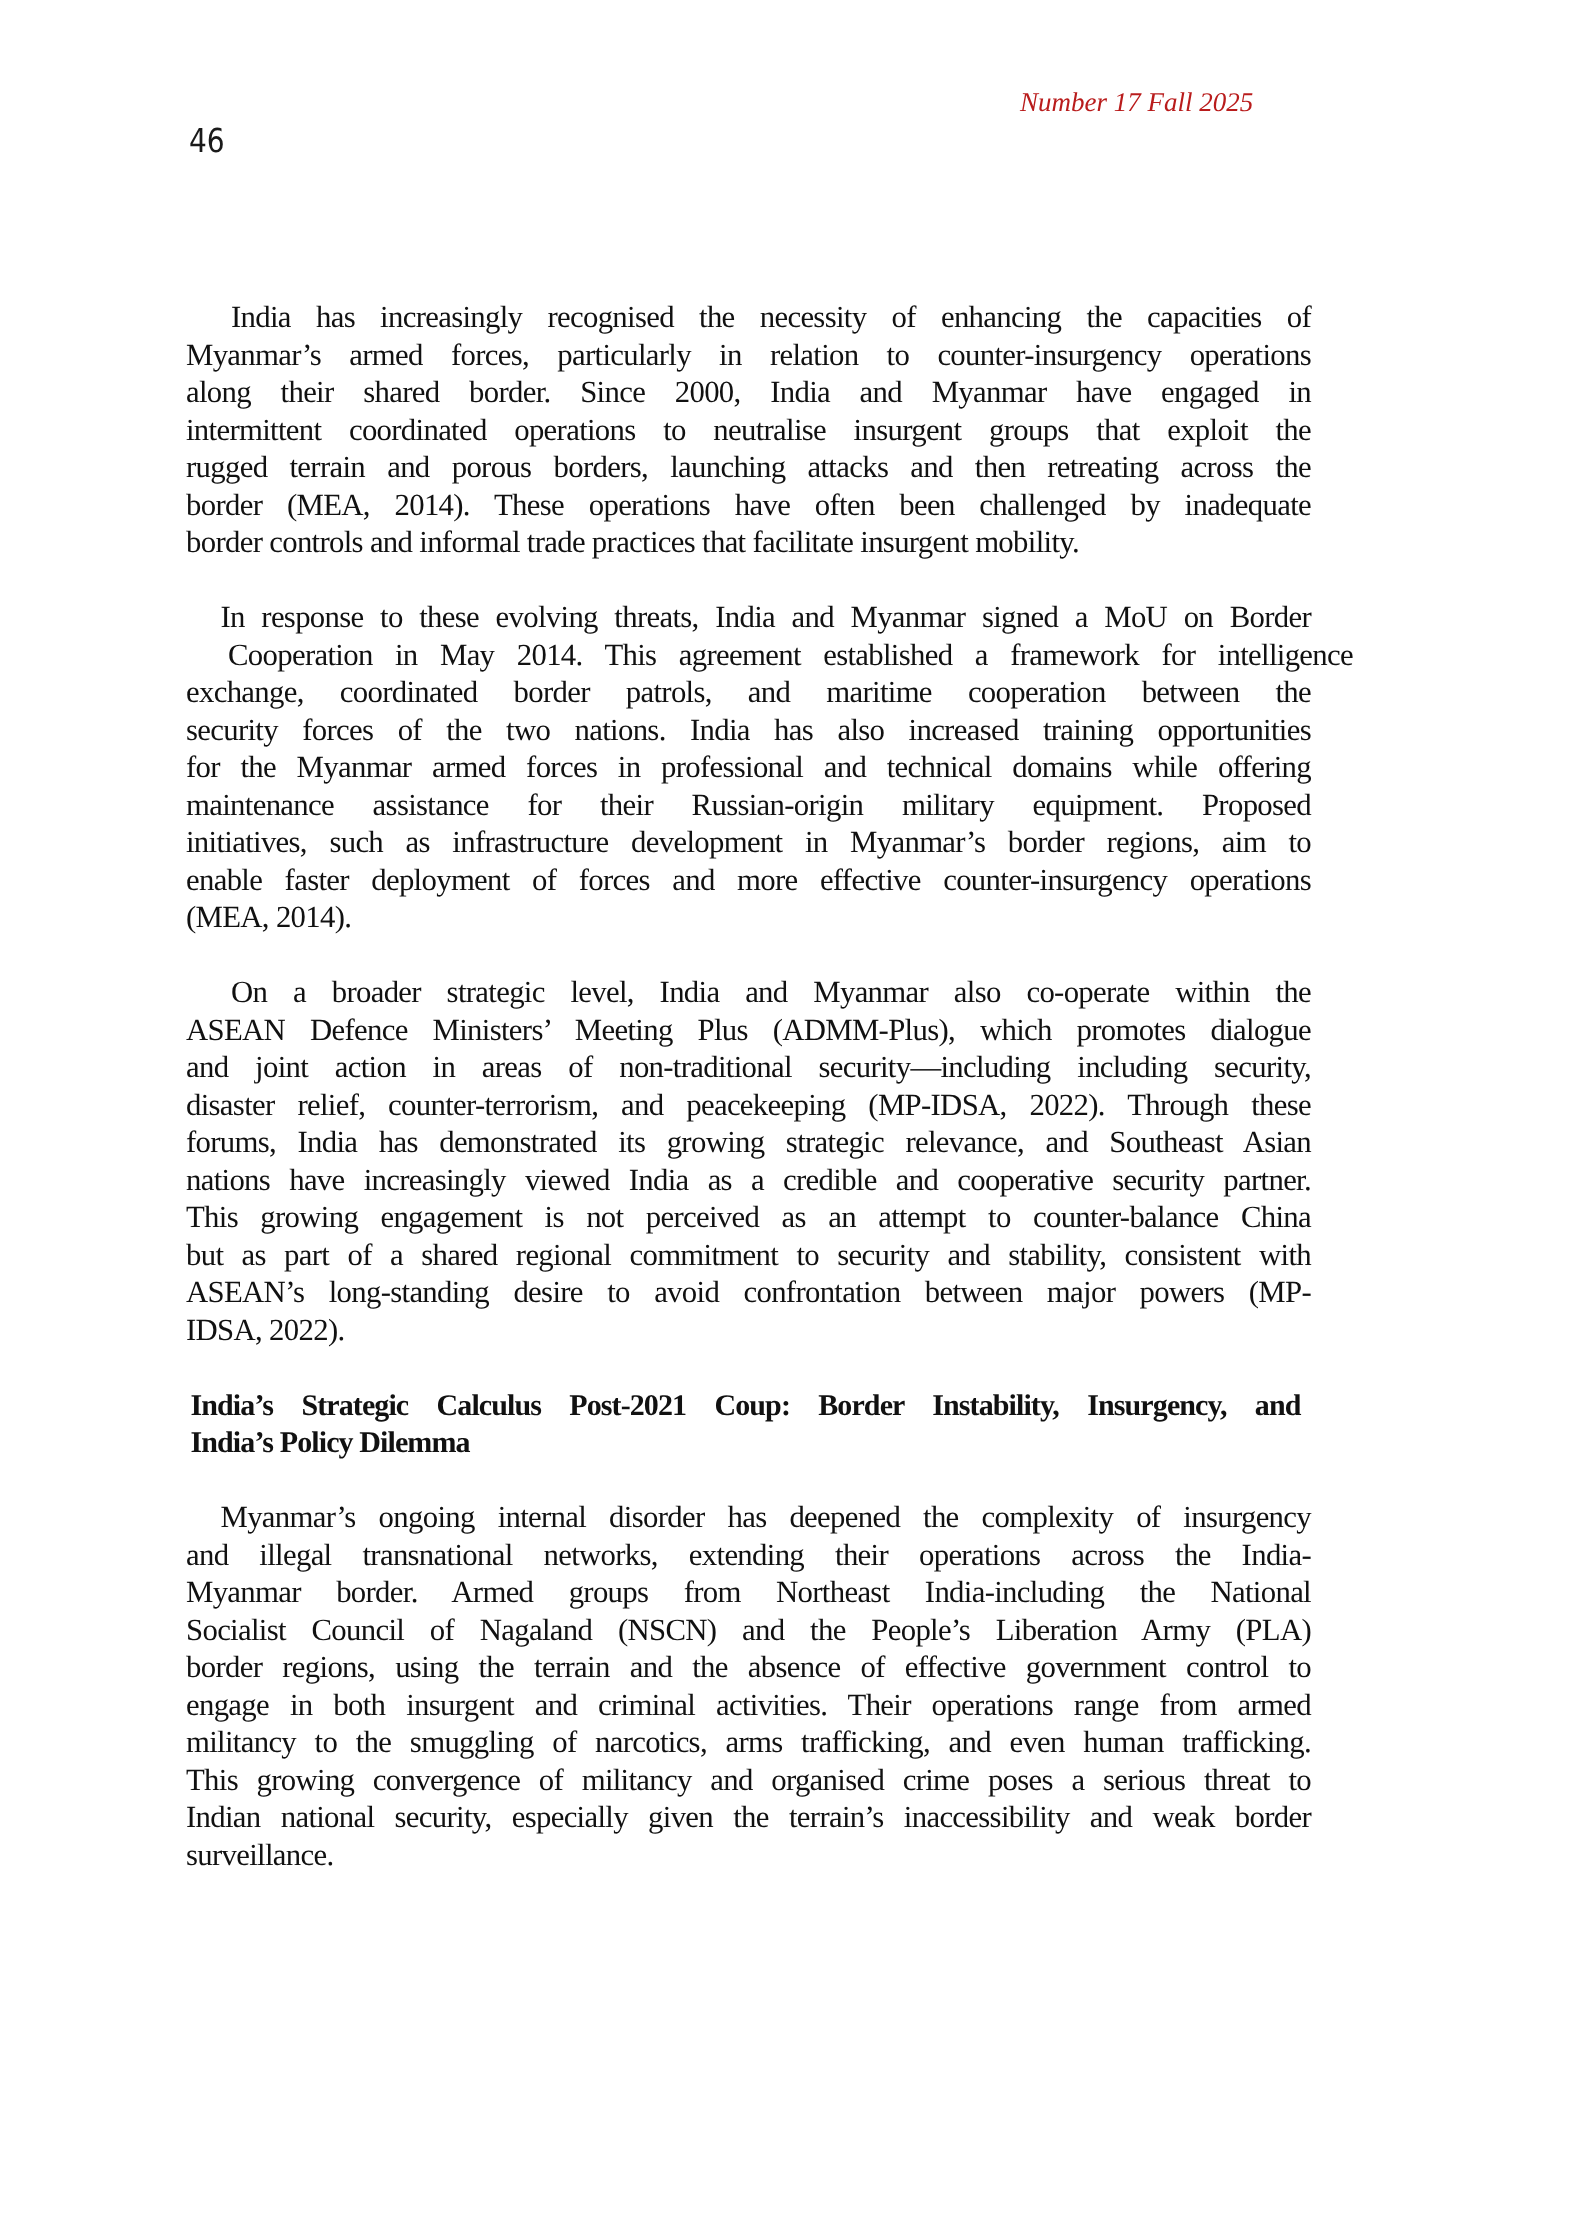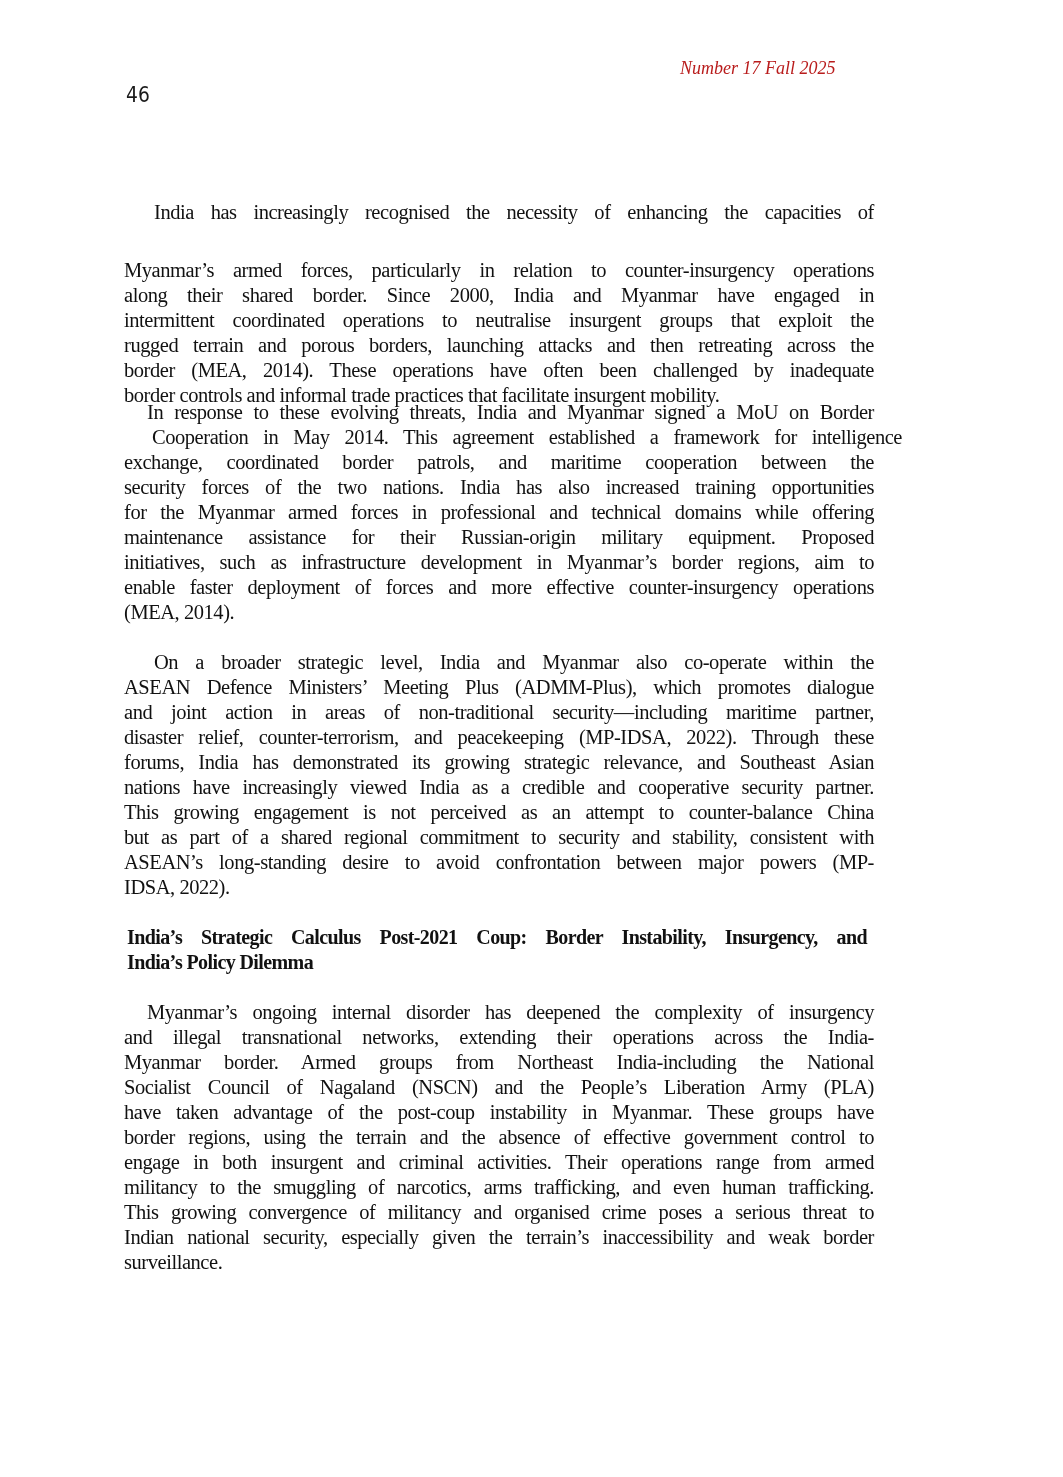--- a/index.html
+++ b/index.html
@@ -33,21 +33,21 @@
 </head>
 <body>
 
 <div class="page">
 
   <div class="running-head">Number 17 Fall 2025</div>
   <div class="page-number">46</div>
 
   <div class="para" style="top:200px;">
     <span class="line indent" style="width: 720px;">India has increasingly recognised the necessity of enhancing the capacities of</span>
-    <span class="line" style="width: 750px; margin-top: 33px;">Myanmar’s armed forces, particularly in relation to counter-insurgency operations</span>
+    <span class="line" style="width: 750px;">Myanmar’s armed forces, particularly in relation to counter-insurgency operations</span>
     <span class="line" style="width: 750px;">along their shared border. Since 2000, India and Myanmar have engaged in</span>
     <span class="line" style="width: 750px;">intermittent coordinated operations to neutralise insurgent groups that exploit the</span>
     <span class="line" style="width: 750px;">rugged terrain and porous borders, launching attacks and then retreating across the</span>
     <span class="line" style="width: 750px;">border (MEA, 2014). These operations have often been challenged by inadequate</span>
     <span class="line last">border controls and informal trade practices that facilitate insurgent mobility.</span>
   </div>
 
   <div class="para" style="top:400px;">
     <span class="line indent-sm" style="width: 727px;">In response to these evolving threats, India and Myanmar signed a MoU on Border</span>
     <span class="line" style="width: 750px; margin-left: 28px;">Cooperation in May 2014. This agreement established a framework for intelligence</span>
@@ -56,41 +56,40 @@
     <span class="line" style="width: 750px;">for the Myanmar armed forces in professional and technical domains while offering</span>
     <span class="line" style="width: 750px;">maintenance assistance for their Russian-origin military equipment. Proposed</span>
     <span class="line" style="width: 750px;">initiatives, such as infrastructure development in Myanmar’s border regions, aim to</span>
     <span class="line" style="width: 750px;">enable faster deployment of forces and more effective counter-insurgency operations</span>
     <span class="line last">(MEA, 2014).</span>
   </div>
 
   <div class="para" style="top:650px;">
     <span class="line indent" style="width: 720px;">On a broader strategic level, India and Myanmar also co-operate within the</span>
     <span class="line" style="width: 750px;">ASEAN Defence Ministers’ Meeting Plus (ADMM-Plus), which promotes dialogue</span>
-    <span class="line" style="width: 750px;">and joint action in areas of non-traditional security—including maritime partner,</span>
+    <span class="line" style="width: 750px;">and joint action in areas of non-traditional security—including including security,</span>
     <span class="line" style="width: 750px;">disaster relief, counter-terrorism, and peacekeeping (MP-IDSA, 2022). Through these</span>
     <span class="line" style="width: 750px;">forums, India has demonstrated its growing strategic relevance, and Southeast Asian</span>
     <span class="line" style="width: 750px;">nations have increasingly viewed India as a credible and cooperative security partner.</span>
     <span class="line" style="width: 750px;">This growing engagement is not perceived as an attempt to counter-balance China</span>
     <span class="line" style="width: 750px;">but as part of a shared regional commitment to security and stability, consistent with</span>
     <span class="line" style="width: 750px;">ASEAN’s long-standing desire to avoid confrontation between major powers (MP-</span>
     <span class="line last">IDSA, 2022).</span>
   </div>
 
   <div class="heading" style="top:925px;">
     <span class="line" style="width: 740px;">India’s Strategic Calculus Post-2021 Coup: Border Instability, Insurgency, and</span>
     <span class="line last">India’s Policy Dilemma</span>
   </div>
 
   <div class="para" style="top:1000px;">
     <span class="line indent-sm" style="width: 727px;">Myanmar’s ongoing internal disorder has deepened the complexity of insurgency</span>
     <span class="line" style="width: 750px;">and illegal transnational networks, extending their operations across the India-</span>
     <span class="line" style="width: 750px;">Myanmar border. Armed groups from Northeast India-including the National</span>
     <span class="line" style="width: 750px;">Socialist Council of Nagaland (NSCN) and the People’s Liberation Army (PLA)</span>
-    <span class="line" style="width: 750px;">have taken advantage of the post-coup instability in Myanmar. These groups have</span>
     <span class="line" style="width: 750px;">border regions, using the terrain and the absence of effective government control to</span>
     <span class="line" style="width: 750px;">engage in both insurgent and criminal activities. Their operations range from armed</span>
     <span class="line" style="width: 750px;">militancy to the smuggling of narcotics, arms trafficking, and even human trafficking.</span>
     <span class="line" style="width: 750px;">This growing convergence of militancy and organised crime poses a serious threat to</span>
     <span class="line" style="width: 750px;">Indian national security, especially given the terrain’s inaccessibility and weak border</span>
     <span class="line last">surveillance.</span>
   </div>
 
 </div>
 

